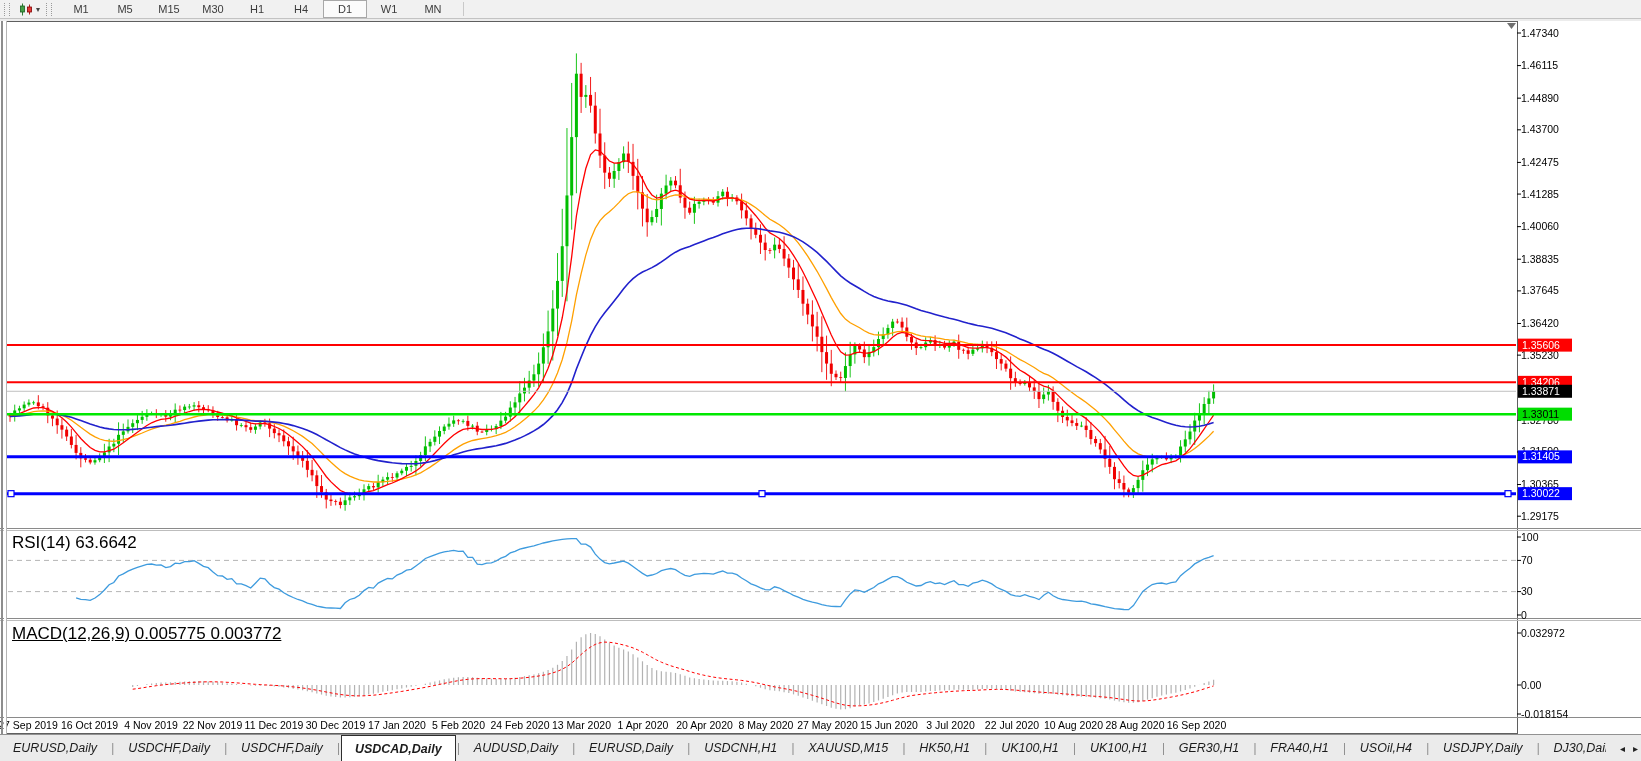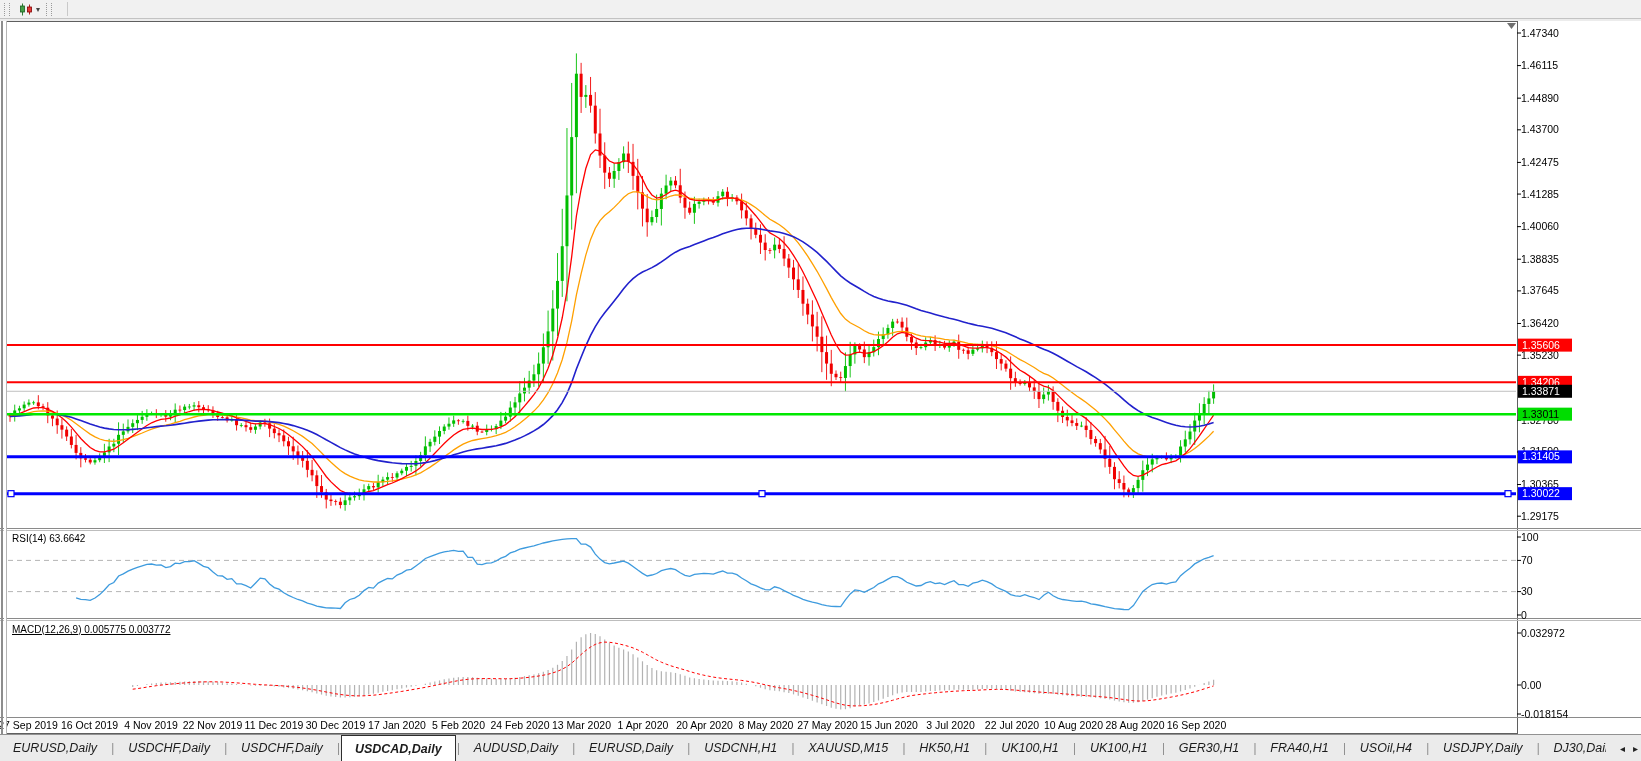--- a/index.html
+++ b/index.html
@@ -18,21 +18,21 @@
   .toolbar-end-sep{width:1px;height:14px;background:#c9c9c9;margin-left:8px;}
   
   .chrome-gap{position:absolute;left:0;top:18px;width:1641px;height:3px;background:#ececec;z-index:4;}
   .left-edge{position:absolute;left:1px;top:21px;width:2px;bottom:0;background:#8d8d8d;z-index:4;}
   .left-edge2{position:absolute;left:4px;top:21px;width:2px;bottom:26px;background:#ffffff;border-right:1px solid #b5b5b5;z-index:4;}
   svg#chart-svg{position:absolute;left:0;top:0;z-index:1;}
   .overlay-label{position:absolute;z-index:3;font-size:12px;color:#000;white-space:pre;}
   .chart-title{left:14px;top:25px;}
   .chart-title .tri{font-size:8px;vertical-align:1px;margin-right:5px;color:#111;cursor:pointer;}
   .chart-title .sym{margin-right:8px;}
-  .ind-label{font-size:10px;}
+  .ind-label{font-size:17px;}
   
   .tabbar{position:absolute;left:0;bottom:0;width:1641px;height:26px;background:#ebebeb;
           border-top:1px solid #929292;display:flex;align-items:stretch;z-index:5;font-style:italic;}
   .tabs-scroll{display:flex;align-items:stretch;overflow:hidden;width:1606px;}
   .tab{display:flex;align-items:center;padding:0 13px;font-size:12.5px;color:#1c1c1c;cursor:pointer;white-space:nowrap;}
   .tab.active{background:#ffffff;border:1px solid #2e2e2e;border-bottom:none;font-weight:bold;}
   .tabsep{display:flex;align-items:center;color:#8e8e8e;font-size:12px;padding:0 1px;}
   .tab-arrows{position:absolute;right:3px;top:0;height:26px;display:flex;align-items:center;gap:8px;
               font-size:10px;color:#222;}
   .tab-arrows span{cursor:pointer;}
@@ -47,20 +47,31 @@
     <div class="tool-icon">
       <svg width="15" height="13" viewBox="0 0 15 13">
         <line x1="3.5" y1="0.5" x2="3.5" y2="12.5" stroke="#2e7d32" stroke-width="1"></line>
         <rect x="1.5" y="3" width="4" height="6" fill="#43a047" stroke="#1b5e20" stroke-width="0.8"></rect>
         <line x1="10.5" y1="1.5" x2="10.5" y2="11.5" stroke="#b71c1c" stroke-width="1"></line>
         <rect x="8.5" y="4" width="4" height="5" fill="#e53935" stroke="#7f0000" stroke-width="0.8"></rect>
       </svg>
     </div>
     <div class="dd-arrow">▾</div>
     <div class="grip"></div>
+    <div class="tfwrap" id="tf-buttons">
+        <div class="tfbtn">M1</div>
+        <div class="tfbtn">M5</div>
+        <div class="tfbtn">M15</div>
+        <div class="tfbtn">M30</div>
+        <div class="tfbtn">H1</div>
+        <div class="tfbtn">H4</div>
+        <div class="tfbtn active">D1</div>
+        <div class="tfbtn">W1</div>
+        <div class="tfbtn">MN</div>
+      </div>
     <div class="toolbar-end-sep"></div>
   </div>
   <div class="chrome-gap"></div>
   <div class="left-edge"></div>
   <div class="left-edge2"></div>
 
   <svg id="chart-svg" width="1641" height="761">
       <defs>
         <clipPath id="clipPrice">
           <rect x="7" y="36" width="1510" height="491"></rect>

